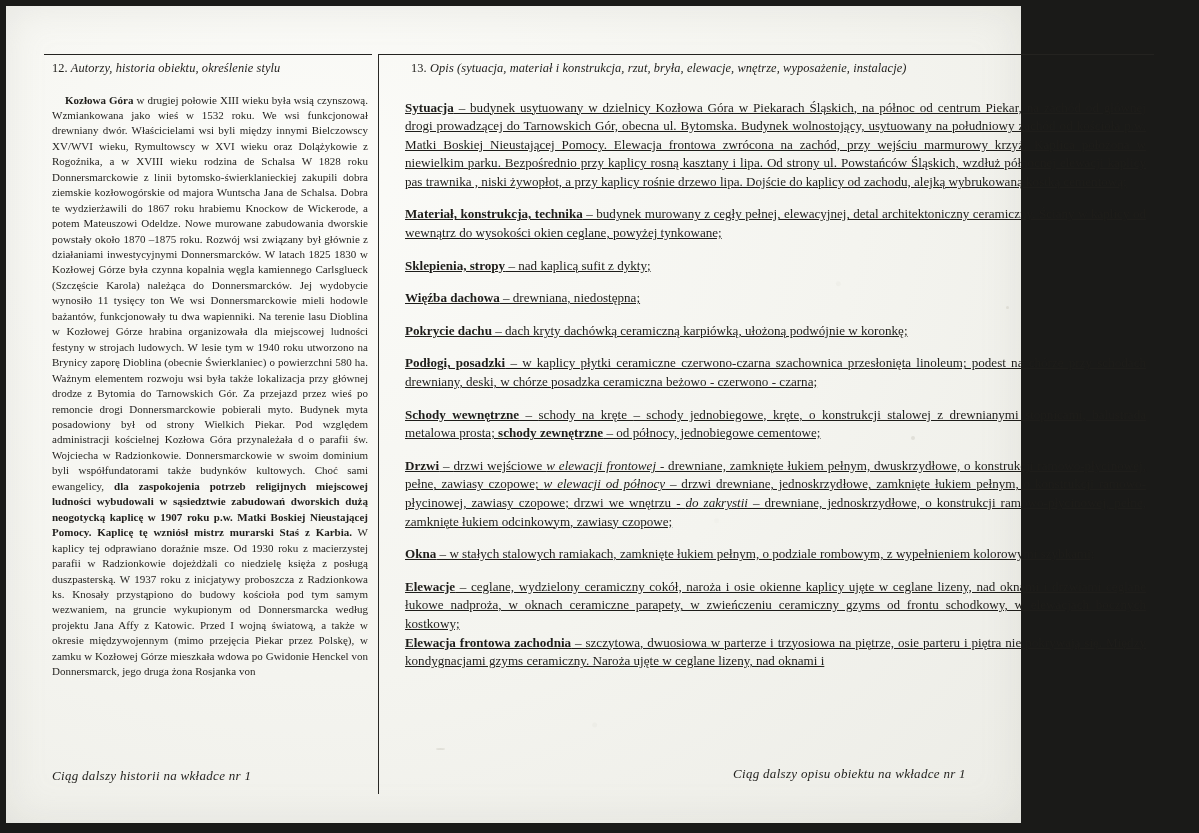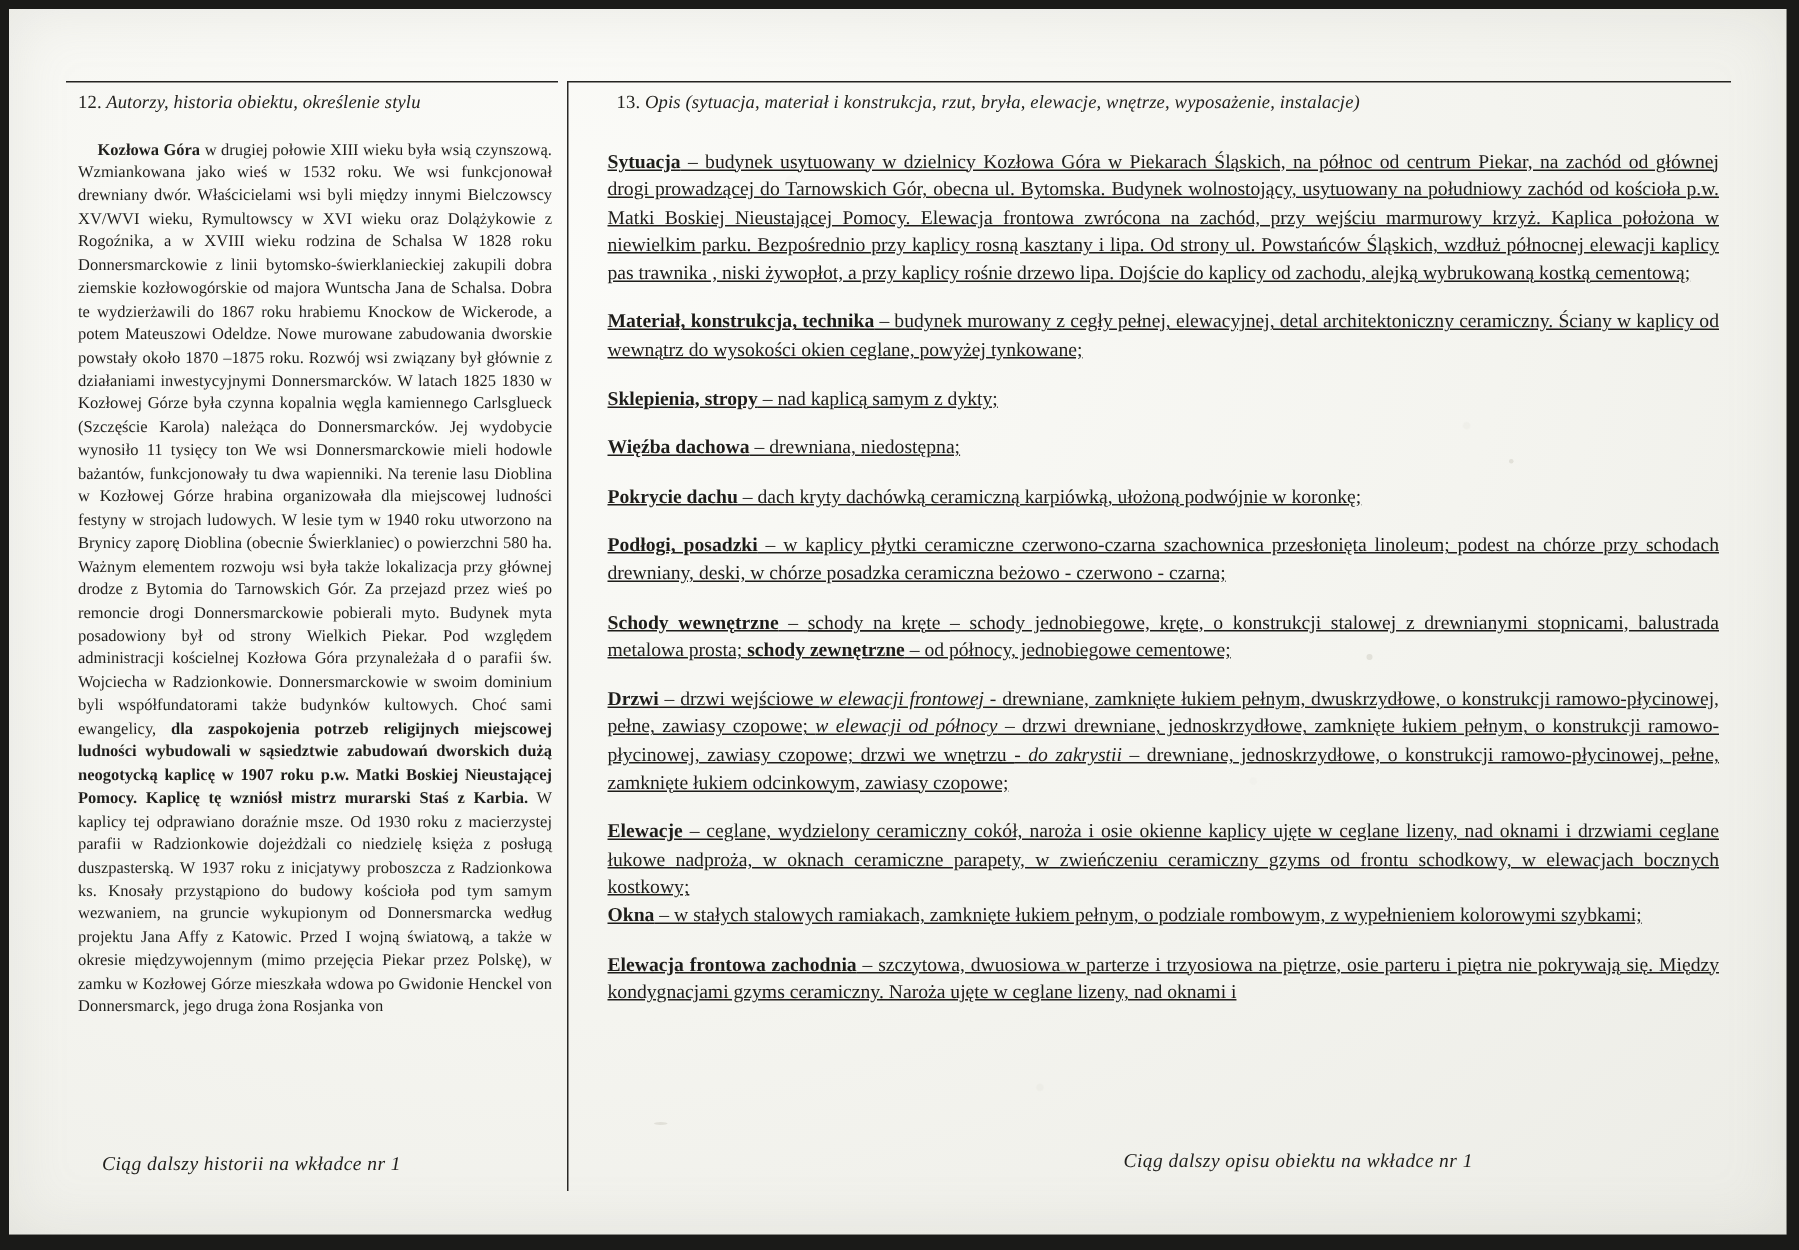--- a/index.html
+++ b/index.html
@@ -13,21 +13,21 @@
     height: 833px;
     overflow: hidden;
     font-family: "Liberation Serif", "DejaVu Serif", serif;
   }
 
   
   #scan-page {
     position: absolute;
     left: 6px;
     top: 6px;
-    width: 1185px;
+    width: 1015px;
     height: 817px;
     background:
       radial-gradient(ellipse at 30% 20%, #fbfbf8 0%, #f4f4ef 55%, #ecece6 100%);
     box-shadow: inset 0 0 40px rgba(160,158,148,0.18);
   }
   
   #paper-grain {
     position: absolute;
     inset: 0;
     pointer-events: none;
@@ -113,21 +113,20 @@
   i, .i { font-style: italic; }
   .u { text-decoration: underline; }
 
   
   .footnote {
     position: absolute;
     font-style: italic;
     font-size: 13px;
     color: #201f1c;
     letter-spacing: 0.3px;
-    margin-left: 16px;
   }
   .footnote-left  { left: 8px;  top: 714px; }
   .footnote-right { left: 344px; top: 712px; padding-left: 10px; }
 
   
   .speck {
     position: absolute;
     background: #cfcdc4;
     border-radius: 50%;
     opacity: 0.5;
@@ -167,28 +166,28 @@
     <div class="col col-right">
 
       <div class="section-head">
         <span class="num">13.</span>
         <span>Opis (sytuacja, materiał i konstrukcja, rzut, bryła, elewacje, wnętrze, wyposażenie, instalacje)</span>
       </div>
 
       <div class="body-right" id="field-13-entries">
           <p class="para"><b>Sytuacja</b><span> – budynek usytuowany w dzielnicy Kozłowa Góra w Piekarach Śląskich, na północ od centrum Piekar, na zachód od głównej drogi prowadzącej do Tarnowskich Gór, obecna ul. Bytomska. Budynek wolnostojący, usytuowany na południowy zachód od kościoła p.w. Matki Boskiej Nieustającej Pomocy. Elewacja frontowa zwrócona na zachód, przy wejściu marmurowy krzyż. Kaplica położona w niewielkim parku. Bezpośrednio przy kaplicy rosną kasztany i lipa. Od strony ul. Powstańców Śląskich, wzdłuż północnej elewacji kaplicy pas trawnika , niski żywopłot, a przy kaplicy rośnie drzewo lipa. Dojście do kaplicy od zachodu, alejką wybrukowaną kostką cementową;</span></p>
           <p class="para"><b>Materiał, konstrukcja, technika</b><span> – budynek murowany z cegły pełnej, elewacyjnej, detal architektoniczny ceramiczny.  Ściany w kaplicy od wewnątrz do wysokości okien ceglane, powyżej tynkowane;</span></p>
-          <p class="para"><b>Sklepienia, stropy</b><span> – nad kaplicą samym z dykty;</span></p>
+          <p class="para"><b>Sklepienia, stropy</b><span> – nad kaplicą sufit z dykty;</span></p>
           <p class="para"><b>Więźba dachowa</b><span> – drewniana, niedostępna;</span></p>
           <p class="para"><b>Pokrycie dachu</b><span> – dach kryty dachówką ceramiczną karpiówką, ułożoną podwójnie w koronkę;</span></p>
           <p class="para"><b>Podłogi, posadzki</b><span> –  w kaplicy płytki ceramiczne czerwono-czarna szachownica  przesłonięta linoleum; podest na chórze przy schodach drewniany, deski, w chórze posadzka ceramiczna beżowo - czerwono - czarna;</span></p>
           <p class="para"><b>Schody wewnętrzne</b><span> – </span><span class="u">schody na kręte </span><span>– schody jednobiegowe, kręte, o konstrukcji stalowej z drewnianymi stopnicami, balustrada metalowa prosta; </span><b>schody zewnętrzne</b><span> – od północy, jednobiegowe cementowe;</span></p>
           <p class="para"><b>Drzwi</b><span>  – </span><span class="u">drzwi wejściowe </span><i>w elewacji frontowej</i><span> -  drewniane, zamknięte łukiem pełnym, dwuskrzydłowe, o konstrukcji ramowo-płycinowej, pełne, zawiasy czopowe; </span><i>w elewacji od północy</i><span> – drzwi drewniane, jednoskrzydłowe, zamknięte łukiem pełnym, o konstrukcji ramowo-płycinowej, zawiasy czopowe; </span><span class="u">drzwi we wnętrzu </span><span>- </span><i>do zakrystii</i><span> – drewniane, jednoskrzydłowe, o konstrukcji ramowo-płycinowej, pełne, zamknięte łukiem odcinkowym, zawiasy czopowe;</span></p>
+          <p class="para"><b>Okna</b><span> – w stałych stalowych ramiakach, zamknięte łukiem pełnym, o podziale rombowym, z wypełnieniem kolorowymi szybkami;</span></p>
           <p class="para" style="margin-bottom: 0px;"><b>Elewacje</b><span> – ceglane, wydzielony ceramiczny cokół, naroża i osie okienne kaplicy ujęte w ceglane lizeny, nad oknami i drzwiami ceglane łukowe nadproża, w oknach ceramiczne parapety, w zwieńczeniu ceramiczny gzyms od frontu schodkowy, w elewacjach bocznych kostkowy;</span></p>
-          <p class="para"><b>Okna</b><span> – w stałych stalowych ramiakach, zamknięte łukiem pełnym, o podziale rombowym, z wypełnieniem kolorowymi szybkami;</span></p>
           <p class="para"><b>Elewacja frontowa zachodnia</b><span> – szczytowa, dwuosiowa w parterze i trzyosiowa na piętrze, osie parteru i piętra nie pokrywają się. Między kondygnacjami gzyms ceramiczny. Naroża ujęte w ceglane lizeny, nad oknami i</span></p>
         </div>
 
       <div class="footnote footnote-right">Ciąg dalszy opisu obiektu na wkładce nr 1</div>
     </div>
 
   </div>
 </div>
 
 </body></html>

